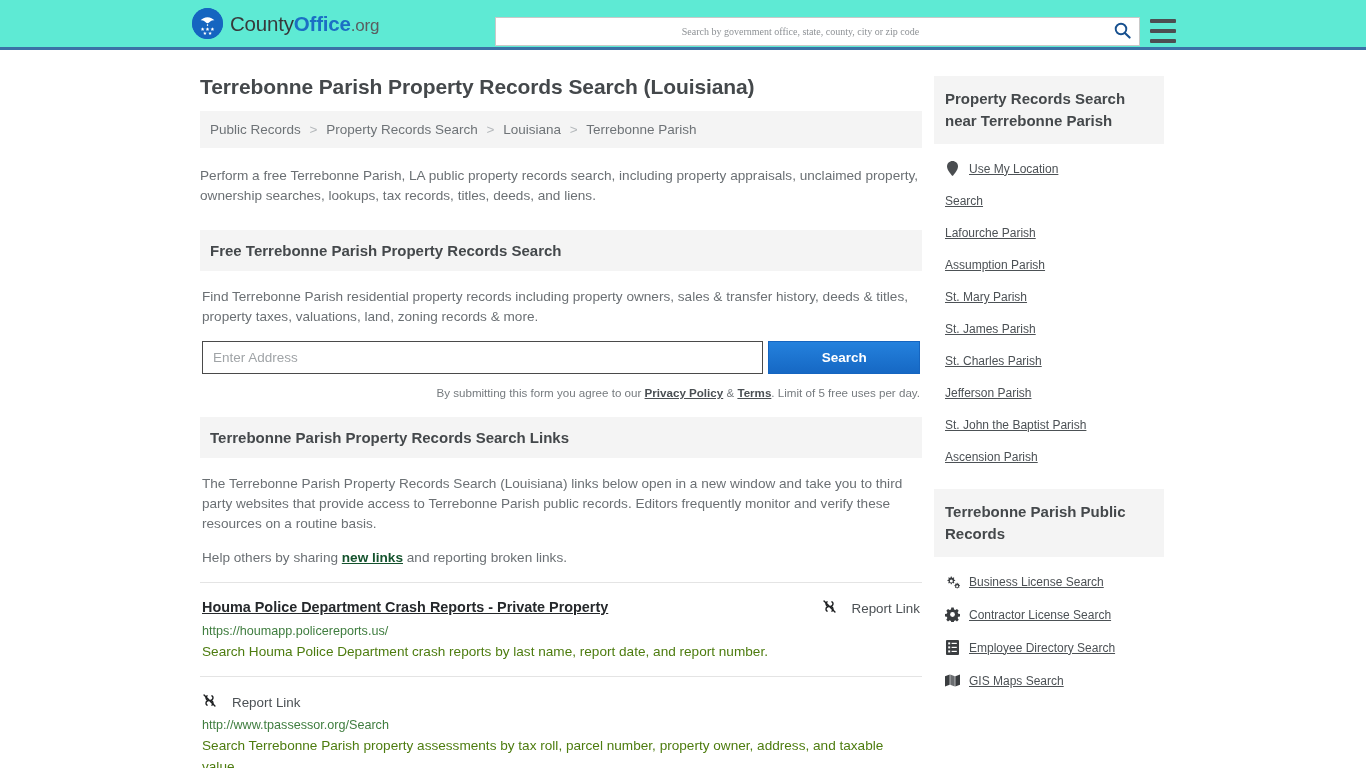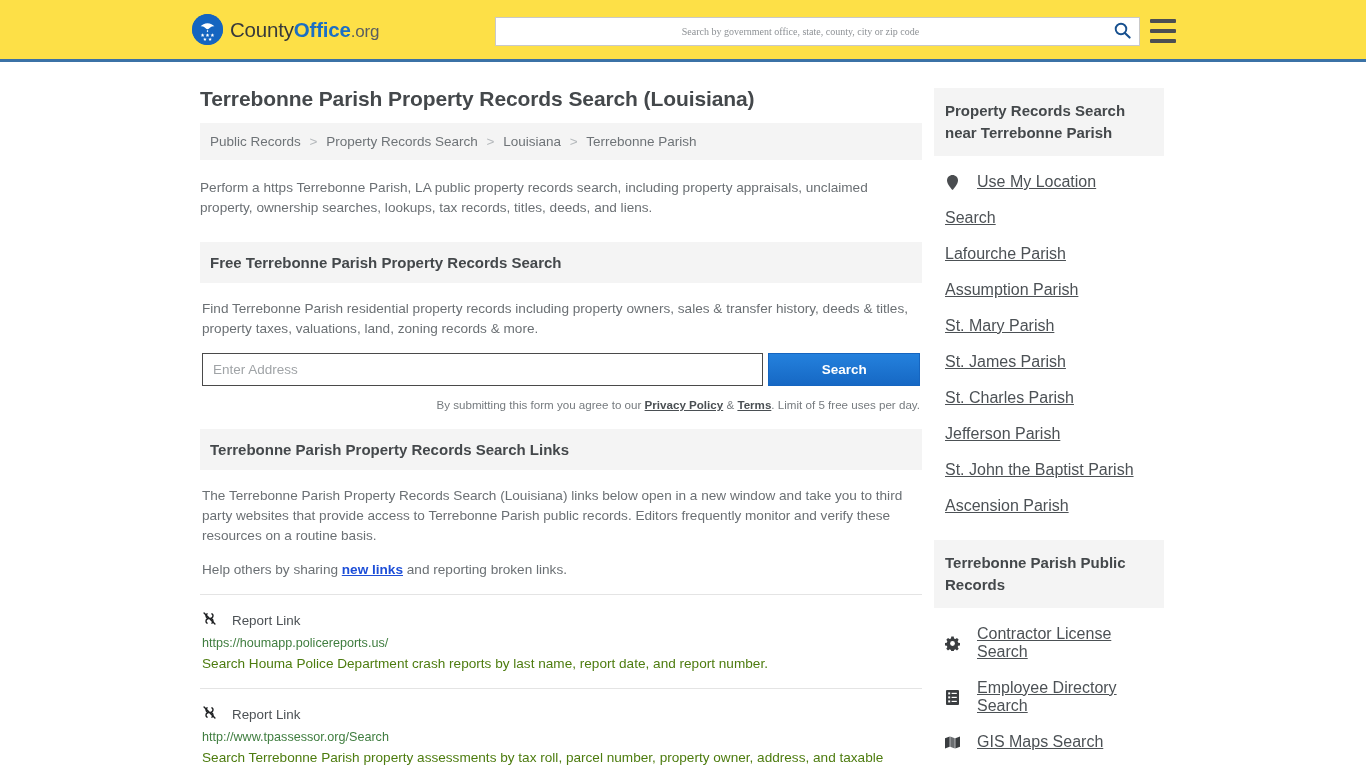--- a/index.html
+++ b/index.html
@@ -7,22 +7,22 @@
     margin: 0; padding: 0;
     width: 1366px; height: 768px;
     overflow: hidden;
     background: #ffffff;
     font-family: "Liberation Sans", sans-serif;
     color: #555a5e;
   }
 
   
   .header {
-    height: 62px;
-    background: #fde047;
+    height: 50px;
+    background: #5eead4;
     border-bottom: 3px solid #3b72a6;
     display: flex;
     align-items: center;
     position: relative;
   }
   .logo-wrap {
     display: flex;
     align-items: center;
     margin-left: 192px;
     text-decoration: none;
@@ -219,23 +219,23 @@
     padding: 12px 11px;
     font-size: 15px;
     font-weight: bold;
     line-height: 22px;
     color: #44484b;
   }
   .side-list { padding: 8px 0 4px 0; }
   .side-item {
     display: flex;
     align-items: center;
-    gap: 17px;
+    gap: 9px;
     padding: 9px 0 9px 11px;
-    font-size: 16px;
+    font-size: 12px;
   }
   .side-item a {
     color: #4c5155;
     text-decoration: underline;
     cursor: pointer;
   }
   .side-ico {
     width: 15px; height: 15px;
     display: flex; align-items: center; justify-content: center;
     flex: none;
@@ -292,76 +292,77 @@
     <div class="breadcrumb">
       <a>Public Records</a>
       <span class="sep">&gt;</span>
       <a>Property Records Search</a>
       <span class="sep">&gt;</span>
       <a>Louisiana</a>
       <span class="sep">&gt;</span>
       <a>Terrebonne Parish</a>
     </div>
 
-    <div class="intro">Perform a https Terrebonne Parish, LA public property records search, including property appraisals, unclaimed property, ownership searches, lookups, tax records, titles, deeds, and liens.</div>
+    <div class="intro">Perform a free Terrebonne Parish, LA public property records search, including property appraisals, unclaimed property, ownership searches, lookups, tax records, titles, deeds, and liens.</div>
 
     <div class="sec-head">Free Terrebonne Parish Property Records Search</div>
     <div class="sec-body">
       <p>Find Terrebonne Parish residential property records including property owners, sales &amp; transfer history, deeds &amp; titles, property taxes, valuations, land, zoning records &amp; more.</p>
 
       <div class="addr-form">
         <input class="addr-input" type="text" placeholder="Enter Address" style="">
         <button class="addr-submit">Search</button>
       </div>
 
       <div class="form-note"><span>By submitting this form you agree to our </span><a>Privacy Policy</a><span> &amp; </span><a>Terms</a><span>. Limit of 5 free uses per day.</span></div>
     </div>
 
     <div class="spacer-block"></div>
 
     <div class="sec-head">Terrebonne Parish Property Records Search Links</div>
     <div class="sec-body">
       <p>The Terrebonne Parish Property Records Search (Louisiana) links below open in a new window and take you to third party websites that provide access to Terrebonne Parish public records. Editors frequently monitor and verify these resources on a routine basis.</p>
-      <p><span>Help others by sharing </span><a style="color:#1d4ed8;text-decoration:underline;font-weight:bold;">new links</a><span> and reporting broken links.</span></p>
+      <p><span>Help others by sharing </span><a style="color:#14532d;text-decoration:underline;font-weight:bold;">new links</a><span> and reporting broken links.</span></p>
+    </div>
+
+    <div class="result">
+      <div class="result-top">
+        <span class="result-title">Houma Police Department Crash Reports - Private Property</span>
+        <span class="report-link">
+          <span>
+            <svg width="15" height="15" viewBox="0 0 16 16">
+              <path d="M2.2 2.2 L13.8 13.8" stroke="#1d1f21" stroke-width="1.5" stroke-linecap="round"></path>
+              <path d="M5.4 3.0 a2.6 2.6 0 0 0 0 4.3 l1.1 .9" stroke="#1d1f21" stroke-width="1.5" fill="none" stroke-linecap="round"></path>
+              <path d="M10.6 3.0 a2.6 2.6 0 0 1 0 4.3 l-1.1 .9" stroke="#1d1f21" stroke-width="1.5" fill="none" stroke-linecap="round"></path>
+              <path d="M5.4 13.0 a2.6 2.6 0 0 1 0 -4.3 l1.1 -.9" stroke="#1d1f21" stroke-width="1.5" fill="none" stroke-linecap="round"></path>
+              <path d="M10.6 13.0 a2.6 2.6 0 0 0 0 -4.3 l-1.1 -.9" stroke="#1d1f21" stroke-width="1.5" fill="none" stroke-linecap="round"></path>
+            </svg>
+          </span>
+          <span>Report Link</span>
+        </span>
+      </div>
+      <div class="result-url">https://houmapp.policereports.us/</div>
+      <div class="result-desc">Search Houma Police Department crash reports by last name, report date, and report number.</div>
     </div>
 
     <div class="result">
       <div class="result-top">
         <span class="report-link">
           <span>
             <svg width="15" height="15" viewBox="0 0 16 16">
               <path d="M2.2 2.2 L13.8 13.8" stroke="#1d1f21" stroke-width="1.5" stroke-linecap="round"></path>
               <path d="M5.4 3.0 a2.6 2.6 0 0 0 0 4.3 l1.1 .9" stroke="#1d1f21" stroke-width="1.5" fill="none" stroke-linecap="round"></path>
               <path d="M10.6 3.0 a2.6 2.6 0 0 1 0 4.3 l-1.1 .9" stroke="#1d1f21" stroke-width="1.5" fill="none" stroke-linecap="round"></path>
               <path d="M5.4 13.0 a2.6 2.6 0 0 1 0 -4.3 l1.1 -.9" stroke="#1d1f21" stroke-width="1.5" fill="none" stroke-linecap="round"></path>
               <path d="M10.6 13.0 a2.6 2.6 0 0 0 0 -4.3 l-1.1 -.9" stroke="#1d1f21" stroke-width="1.5" fill="none" stroke-linecap="round"></path>
             </svg>
           </span>
           <span>Report Link</span>
         </span>
       </div>
-      <div class="result-url">https://houmapp.policereports.us/</div>
-      <div class="result-desc">Search Houma Police Department crash reports by last name, report date, and report number.</div>
-    </div>
-
-    <div class="result">
-      <div class="result-top">
-        <span class="report-link">
-          <span>
-            <svg width="15" height="15" viewBox="0 0 16 16">
-              <path d="M2.2 2.2 L13.8 13.8" stroke="#1d1f21" stroke-width="1.5" stroke-linecap="round"></path>
-              <path d="M5.4 3.0 a2.6 2.6 0 0 0 0 4.3 l1.1 .9" stroke="#1d1f21" stroke-width="1.5" fill="none" stroke-linecap="round"></path>
-              <path d="M10.6 3.0 a2.6 2.6 0 0 1 0 4.3 l-1.1 .9" stroke="#1d1f21" stroke-width="1.5" fill="none" stroke-linecap="round"></path>
-              <path d="M5.4 13.0 a2.6 2.6 0 0 1 0 -4.3 l1.1 -.9" stroke="#1d1f21" stroke-width="1.5" fill="none" stroke-linecap="round"></path>
-              <path d="M10.6 13.0 a2.6 2.6 0 0 0 0 -4.3 l-1.1 -.9" stroke="#1d1f21" stroke-width="1.5" fill="none" stroke-linecap="round"></path>
-            </svg>
-          </span>
-          <span>Report Link</span>
-        </span>
-      </div>
       <div class="result-url">http://www.tpassessor.org/Search</div>
       <div class="result-desc">Search Terrebonne Parish property assessments by tax roll, parcel number, property owner, address, and taxable value.</div>
     </div>
 
   </div>
 
   <div class="side-col">
 
     <div style="margin-top:26px;">
       <div class="side-head">Property Records Search near Terrebonne Parish</div>
@@ -403,20 +404,31 @@
         <div class="side-item">
           <a>Ascension Parish</a>
         </div>
       </div>
     </div>
 
     <div style="margin-top:12px;">
       <div class="side-head">Terrebonne Parish Public Records</div>
       <div class="side-list">
 
+        <div class="side-item">
+          <span class="side-ico">
+            <svg width="16" height="14" viewBox="0 0 16 14">
+              <path d="M6.2 1.1 l1.0 .0 .2 1.1 .9 .4 .95-.6 .7 .7 -.6 .95 .4 .9 1.1 .2 0 1.0 -1.1 .2 -.4 .9 .6 .95 -.7 .7 -.95-.6 -.9 .4 -.2 1.1 -1.0 0 -.2-1.1 -.9-.4 -.95 .6 -.7-.7 .6-.95 -.4-.9 -1.1-.2 0-1.0 1.1-.2 .4-.9 -.6-.95 .7-.7 .95 .6 .9-.4 z" fill="#3a3d40"></path>
+              <circle cx="6.7" cy="5.9" r="1.6" fill="#ffffff"></circle>
+              <path d="M12.6 7.9 l.75 0 .15 .8 .65 .3 .7-.45 .5 .5 -.45 .7 .3 .65 .8 .15 0 .75 -.8 .15 -.3 .65 .45 .7 -.5 .5 -.7-.45 -.65 .3 -.15 .8 -.75 0 -.15-.8 -.65-.3 -.7 .45 -.5-.5 .45-.7 -.3-.65 -.8-.15 0-.75 .8-.15 .3-.65 -.45-.7 .5-.5 .7 .45 .65-.3 z" fill="#3a3d40"></path>
+              <circle cx="12.97" cy="11.5" r="1.1" fill="#ffffff"></circle>
+            </svg>
+          </span>
+          <a>Business License Search</a>
+        </div>
 
         <div class="side-item">
           <span class="side-ico">
             <svg width="15" height="15" viewBox="0 0 15 15">
               <path d="M6.3 .6 l2.4 0 .35 1.9 1.35 .56 1.6-1.05 1.7 1.7 -1.05 1.6 .56 1.35 1.9 .35 0 2.4 -1.9 .35 -.56 1.35 1.05 1.6 -1.7 1.7 -1.6-1.05 -1.35 .56 -.35 1.9 -2.4 0 -.35-1.9 -1.35-.56 -1.6 1.05 -1.7-1.7 1.05-1.6 -.56-1.35 -1.9-.35 0-2.4 1.9-.35 .56-1.35 -1.05-1.6 1.7-1.7 1.6 1.05 1.35-.56 z" fill="#3a3d40"></path>
               <circle cx="7.5" cy="7.5" r="2.4" fill="#ffffff"></circle>
             </svg>
           </span>
           <a>Contractor License Search</a>
         </div>

